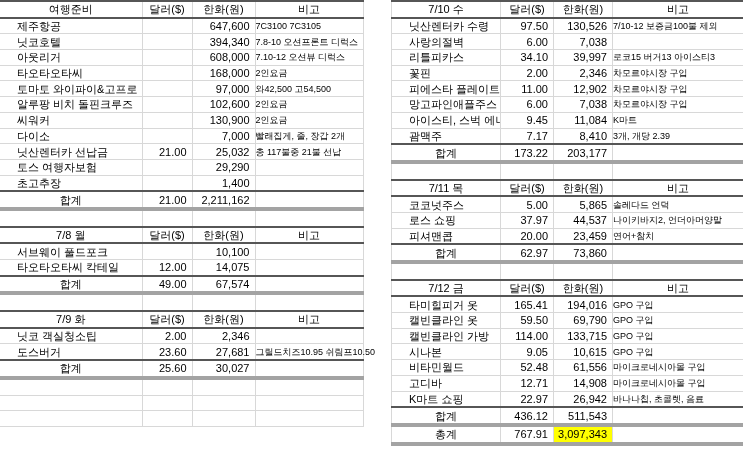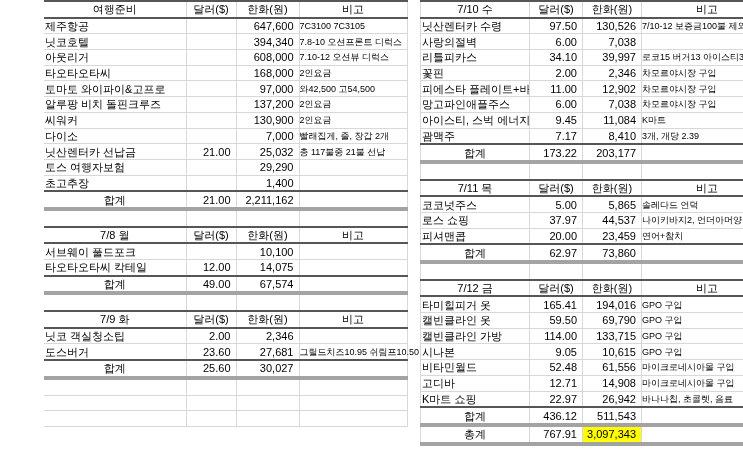--- a/index.html
+++ b/index.html
@@ -2,37 +2,37 @@
 <html><head>
 <meta charset="utf-8">
 <style>
   html,body { margin:0; padding:0; background:#fff; }
   .sheet {
     position:relative; width:743px; height:451px; overflow:hidden;
     background:#ffffff; color:#000;
     font-family:"Liberation Sans","DejaVu Sans",sans-serif;
   }
   table.half {
-    position:absolute; top:0; border-collapse:collapse; table-layout:fixed;margin-left:44px;
+    position:absolute; top:0; border-collapse:collapse; table-layout:fixed;
   }
   table.left  { left:0;    width:363px; }
-  table.right { left:376px; width:352px; }
+  table.right { left:391px; width:352px; }
   table.left  col.c1{width:142px} table.left  col.c2{width:50px}
   table.left  col.c3{width:63px}  table.left  col.c4{width:108px}
   table.right col.c1{width:109px} table.right col.c2{width:53px}
   table.right col.c3{width:59px}  table.right col.c4{width:131px}
   td {
     height:14.7px; padding:0 0 0 0; font-size:11px; line-height:14px;
     vertical-align:middle; white-space:nowrap; overflow:hidden;
     border-right:1px solid #d8d8d8; border-bottom:1px solid #d8d8d8;
   }
   table.right td:first-child { border-left:1px solid #d8d8d8; }
   tr.hdr td   { border-top:2px solid #565656; border-bottom:2px solid #565656; text-align:center; }
   tr.total td, tr.grand td { border-top:2px solid #565656; border-bottom:4px solid #a3a3a3; }
-  td.name { text-align:left;  padding-left:1px; }
+  td.name { text-align:left;  padding-left:17px; }
   td.num  { text-align:right; padding-right:5px; }
   td.note { text-align:left;  font-size:9px; overflow:visible; }
   td.c    { text-align:center; }
   td.hl   { background:#ffff00; font-weight:normal; }
 </style>
 </head>
 <body>
 
 <div class="sheet">
   <table class="half left">
@@ -75,21 +75,21 @@
         </tr>
         <tr class="item">
           <td class="name">토마토 와이파이&amp;고프로</td>
           <td class="num"></td>
           <td class="num">97,000</td>
           <td class="note">와42,500 고54,500</td>
         </tr>
         <tr class="item">
           <td class="name">알루팡 비치 돌핀크루즈</td>
           <td class="num"></td>
-          <td class="num">137,200</td>
+          <td class="num">102,600</td>
           <td class="note">2인요금</td>
         </tr>
         <tr class="item">
           <td class="name">씨워커</td>
           <td class="num"></td>
           <td class="num">130,900</td>
           <td class="note">2인요금</td>
         </tr>
         <tr class="item">
           <td class="name">다이소</td>

